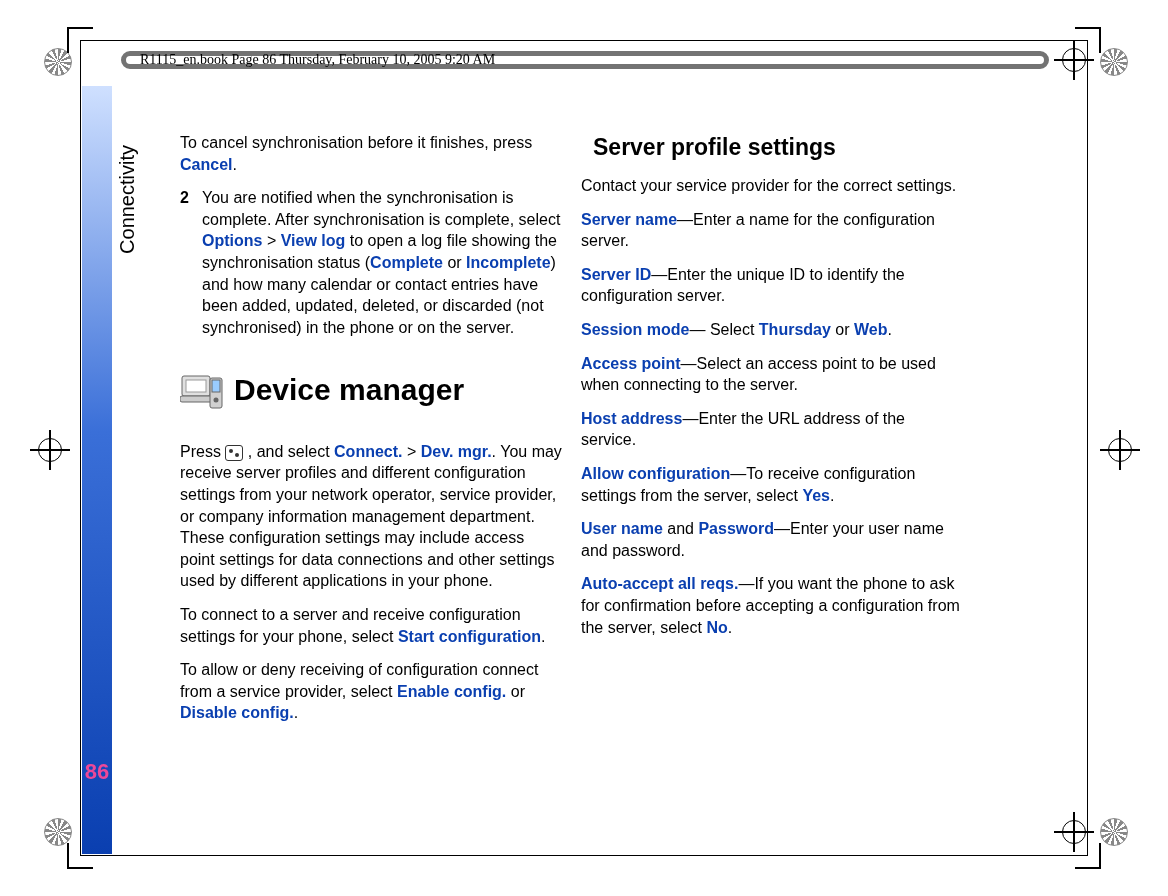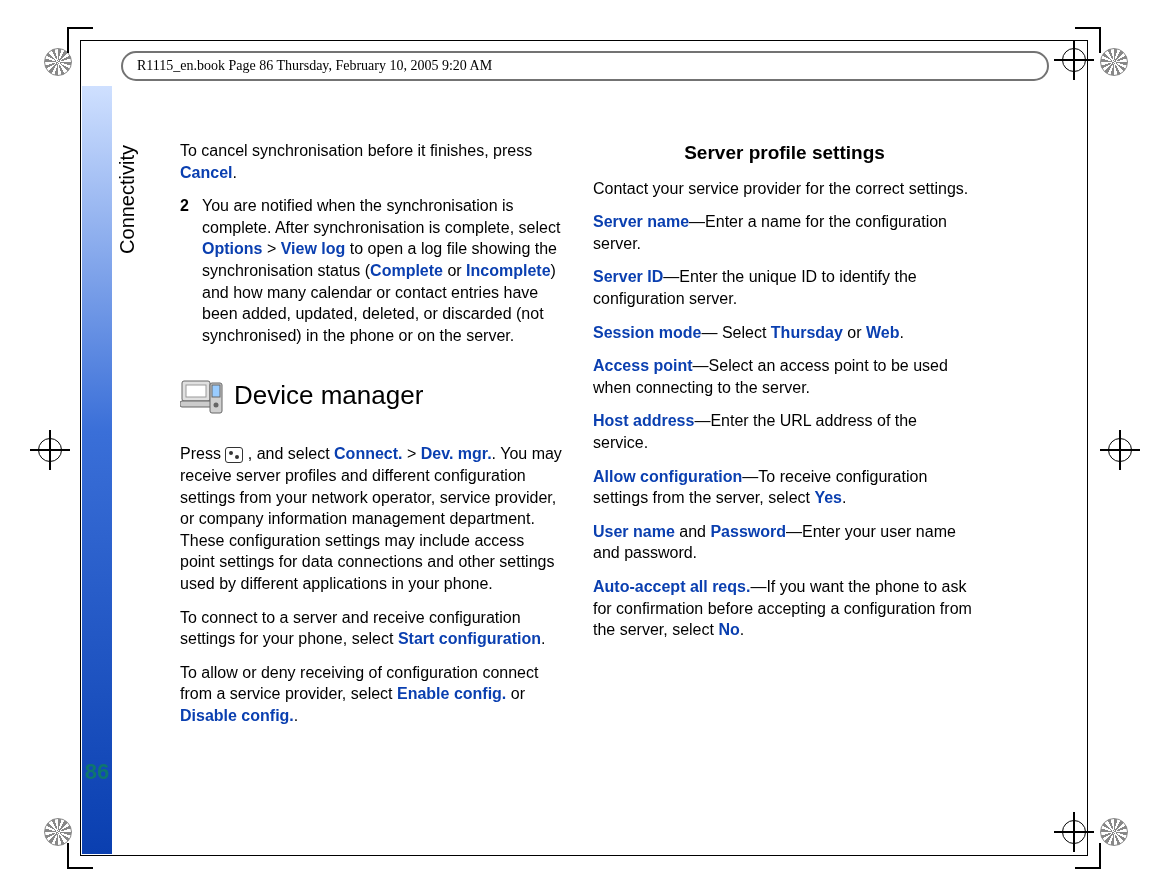--- a/index.html
+++ b/index.html
@@ -31,22 +31,22 @@
   }
   .crop-tl { left: -14px; top: -14px; border-right: none; border-bottom: none; }
   .crop-tr { right: -14px; top: -14px; border-left: none; border-bottom: none; }
   .crop-bl { left: -14px; bottom: -14px; border-right: none; border-top: none; }
   .crop-br { right: -14px; bottom: -14px; border-left: none; border-top: none; }
   .header-box {
     position: absolute;
     left: 40px;
     top: 10px;
     width: 928px;
-    height: 30px;
-    border: 2px solid #737373;
+    height: 18px;
+    border: 5px solid #737373;
     border-radius: 16px;
     display: flex;
     align-items: center;
     padding-left: 14px;
     font-family: Georgia, serif;
     font-size: 14px;
     box-sizing: border-box;
   }
   
   .reg-wheel {
@@ -93,65 +93,64 @@
     width: 30px;
     height: 768px;
     background: linear-gradient(to bottom, #cfe0ff 0%, #3a6fd8 45%, #0a3fb0 100%);
   }
   .page-num {
     position: absolute;
     left: 82px;
     top: 752px;
     width: 30px;
     height: 40px;
-    color: #0f766e;
+    color: #ec4899;
     font-weight: bold;
     font-size: 22px;
     display: flex;
     align-items: center;
     justify-content: center;
   }
   .side-label {
     position: absolute;
     left: 116px;
     top: 145px;
     transform-origin: left top;
     transform: rotate(-90deg) translate(-100%, 0);
     font-size: 20px;
     white-space: nowrap;
   }
   .content {
     position: absolute;
     left: 180px;
-    top: 140px;
+    top: 132px;
     width: 796px;
     display: flex;
-    gap: 30px;
+    gap: 18px;
   }
   .col {
     width: 383px;
     line-height: 1.35;
   }
   .col p {
     margin: 0 0 12px 0;
   }
   .blue-term { color: #0a3fb0; font-weight: bold; }
   .step-row { display: flex; margin-bottom: 12px; }
   .step-num { font-weight: bold; width: 22px; flex-shrink:0; }
   .step-txt { flex: 1; }
   h2 {
-    font-size: 26px;
-    font-weight: normal;
+    font-size: 30px;
+    font-weight: bold;
     margin: 10px 0 14px 0;
   }
   h3 {
-    font-size: 19px;
+    font-size: 23px;
     font-weight: bold;
-    margin: 0 0 12px 0;
-    text-align: center;
+    margin: 0 0 12px 12px;
   }
   .icon-dm {
     display: inline-block;
     vertical-align: middle;
     margin-right: 10px;
   }
   .key-icon {
     display: inline-block;
     width: 16px;
     height: 14px;

